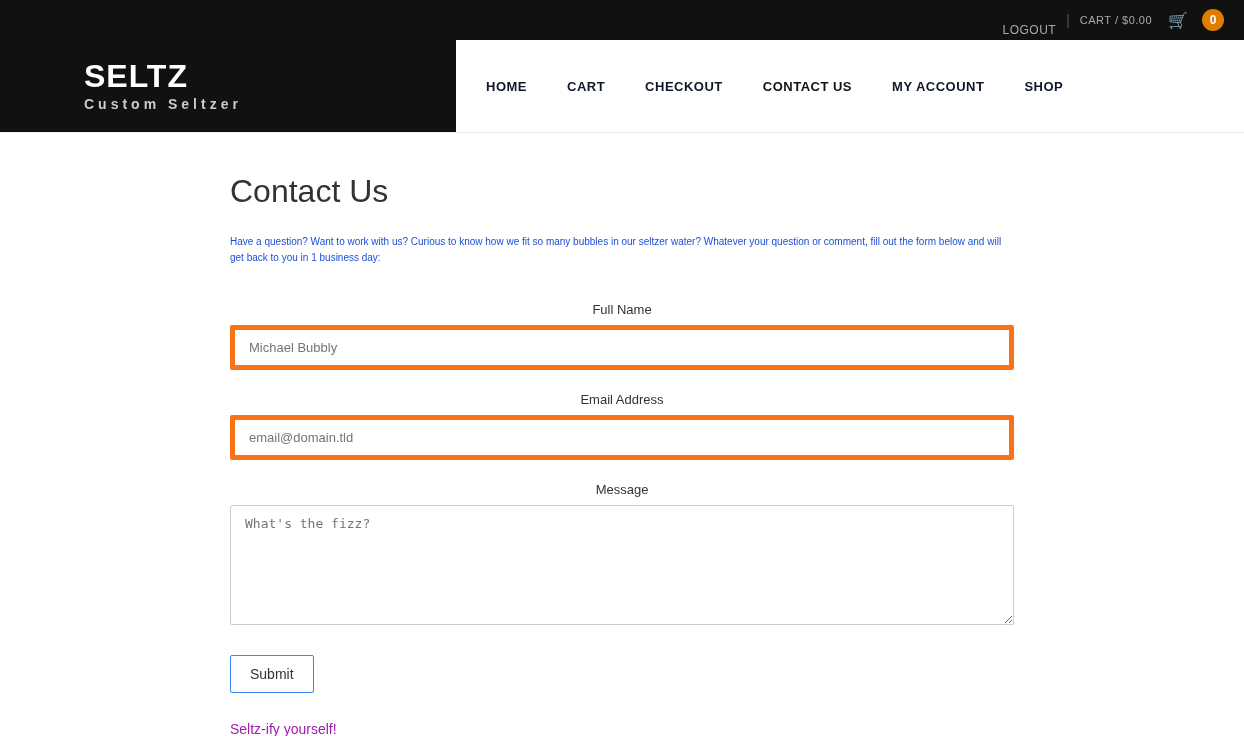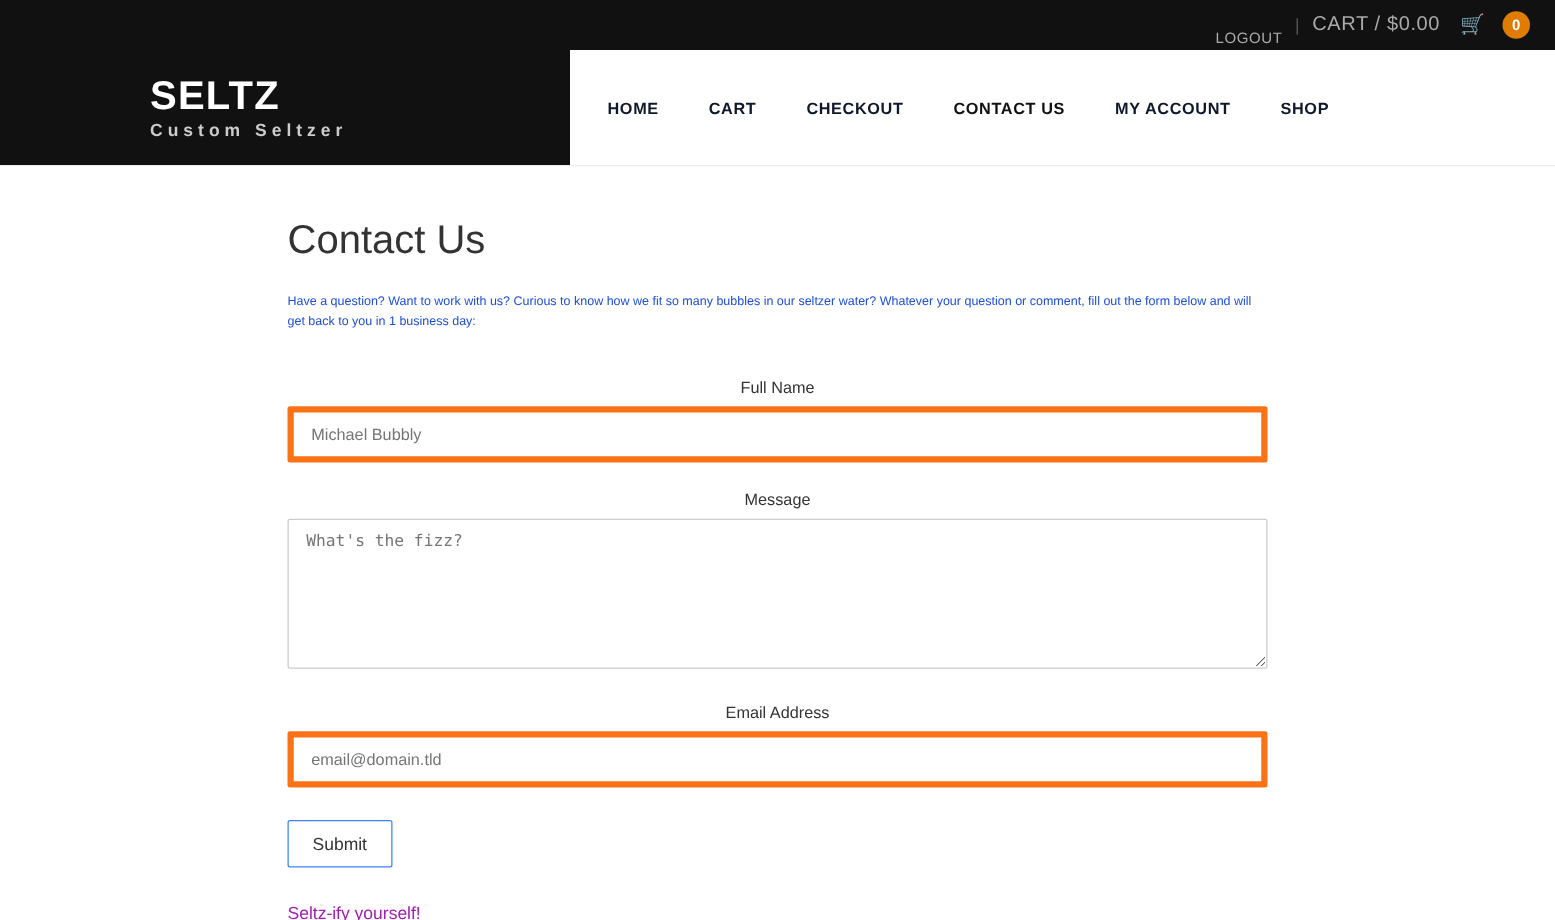--- a/index.html
+++ b/index.html
@@ -22,21 +22,21 @@
       cursor: pointer;
       letter-spacing: 0.5px;
       margin-top: 20px;
     }
     .top-bar-divider {
       color: #555;
       font-size: 14px;
     }
     .top-bar-cart-text {
       color: #aaa;
-      font-size: 16px;
+      font-size: 11px;
       text-transform: uppercase;
       cursor: pointer;
       letter-spacing: 0.5px;
     }
     .cart-icon {
       color: #aaa;
       font-size: 16px;
       margin-left: 6px;
     }
     .cart-badge {
@@ -58,21 +58,21 @@
       display: flex;
       align-items: stretch;
       height: 93px;
       border-bottom: 1px solid #eee;
     }
     .logo-area {
       background: #111;
       width: 456px;
       display: flex;
       align-items: center;
-      padding: 0 120px;
+      padding: 0 84px;
       flex-shrink: 0;
     }
     .logo-title {
       color: #fff;
       font-size: 32px;
       font-weight: 900;
       letter-spacing: 1px;
       line-height: 1;
     }
     .logo-subtitle {
@@ -199,25 +199,25 @@
   <h1 class="page-title">Contact Us</h1>
 
   <p class="intro-text">Have a question? Want to work with us? Curious to know how we fit so many bubbles in our seltzer water? Whatever your question or comment, fill out the form below and will get back to you in 1 business day:</p>
 
   <div class="form-group">
     <label class="form-label">Full Name</label>
     <input class="form-input" type="text" placeholder="Michael Bubbly" style="">
   </div>
 
   <div class="form-group">
+    <label class="form-label">Email Address</label>
+    <input class="form-input" type="email" placeholder="email@domain.tld" style="">
+  </div>
+
+  <div class="form-group">
     <label class="form-label">Message</label>
     <textarea class="form-textarea" placeholder="What's the fizz?" style=""></textarea>
   </div>
 
-  <div class="form-group">
-    <label class="form-label">Email Address</label>
-    <input class="form-input" type="email" placeholder="email@domain.tld" style="">
-  </div>
-
   <button class="submit-btn">Submit</button>
 
   <p class="footer-tagline">Seltz-ify yourself!</p>
 </div>
 
 </body></html>

